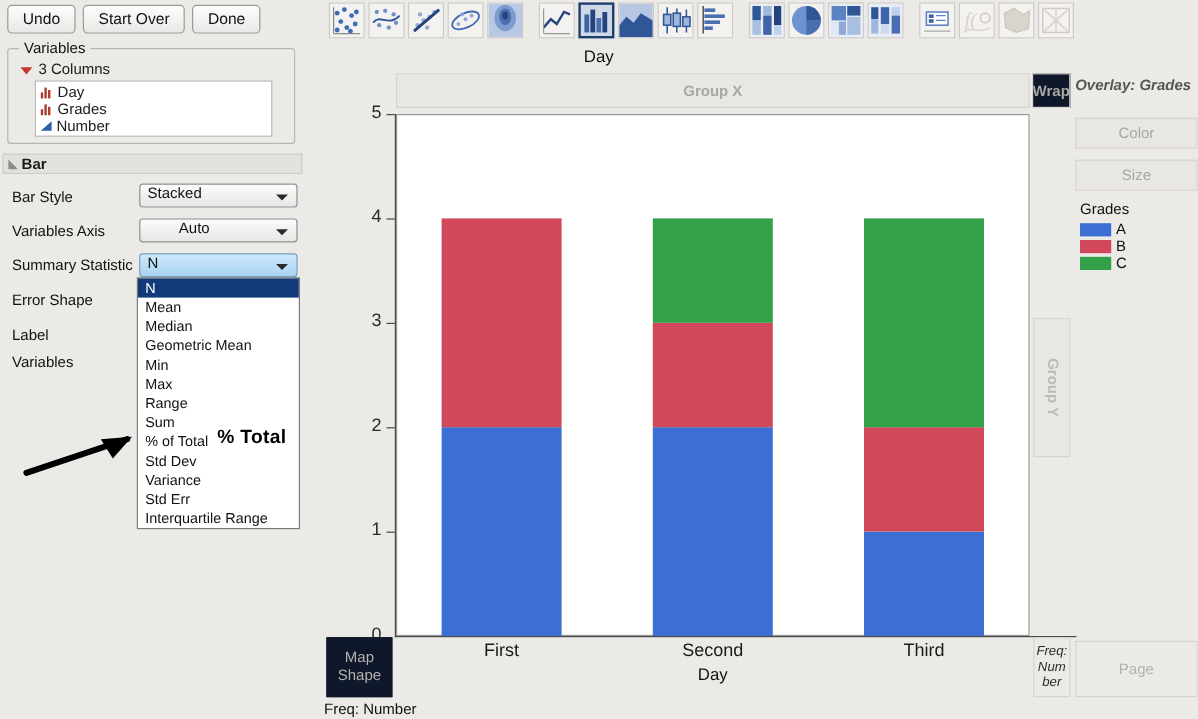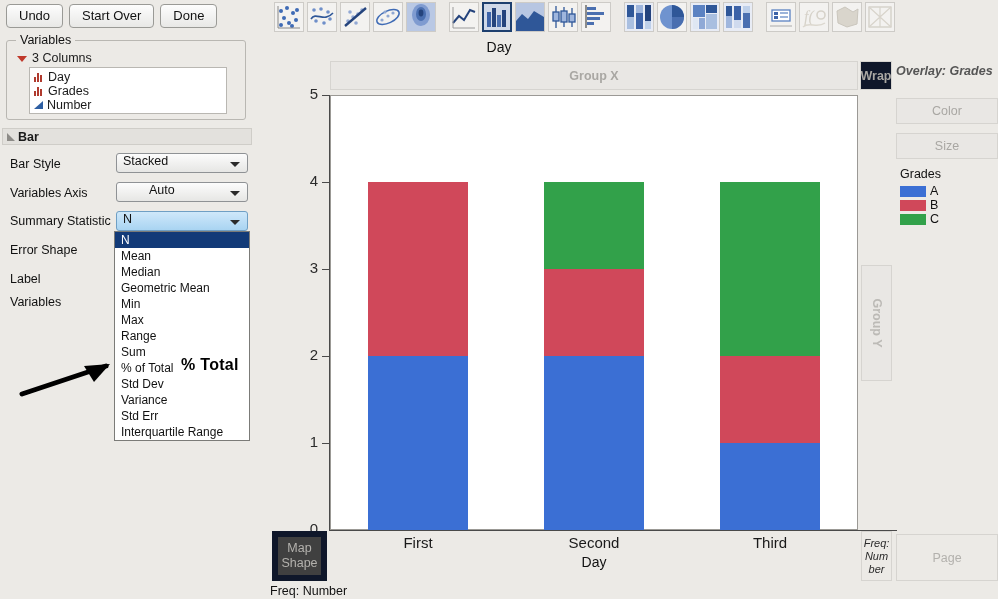--- a/index.html
+++ b/index.html
@@ -193,21 +193,21 @@
   .bar-seg { position: absolute; }
   .xcat {
     position: absolute; top: 534px; text-align: center;
     font-size: 15px; color: #1a1a1a;
   }
   #xaxis-title { position: absolute; left: 330px; top: 554px; width: 528px; text-align: center; font-size: 14px; color: #111; }
 
   
   #map-shape {
     position: absolute; left: 272px; top: 531px; width: 55px; height: 50px;
-    background: #404040; border: 6px solid #0f172a;
+    background: #0f172a; border: 4px solid #0f172a;
     display: flex; flex-direction: column; align-items: center; justify-content: center;
     color: #b3b1ad; font-size: 12.5px; line-height: 15px;
   }
   #freq-band {
     position: absolute; left: 861px; top: 531px; width: 31px; height: 50px;
     background: #eceae6; border: 1px solid #d6d4d0;
     display: flex; flex-direction: column; align-items: center; justify-content: center;
     font-style: italic; font-size: 11px; color: #2b2b2b; line-height: 13px;
   }
   #page-band {

